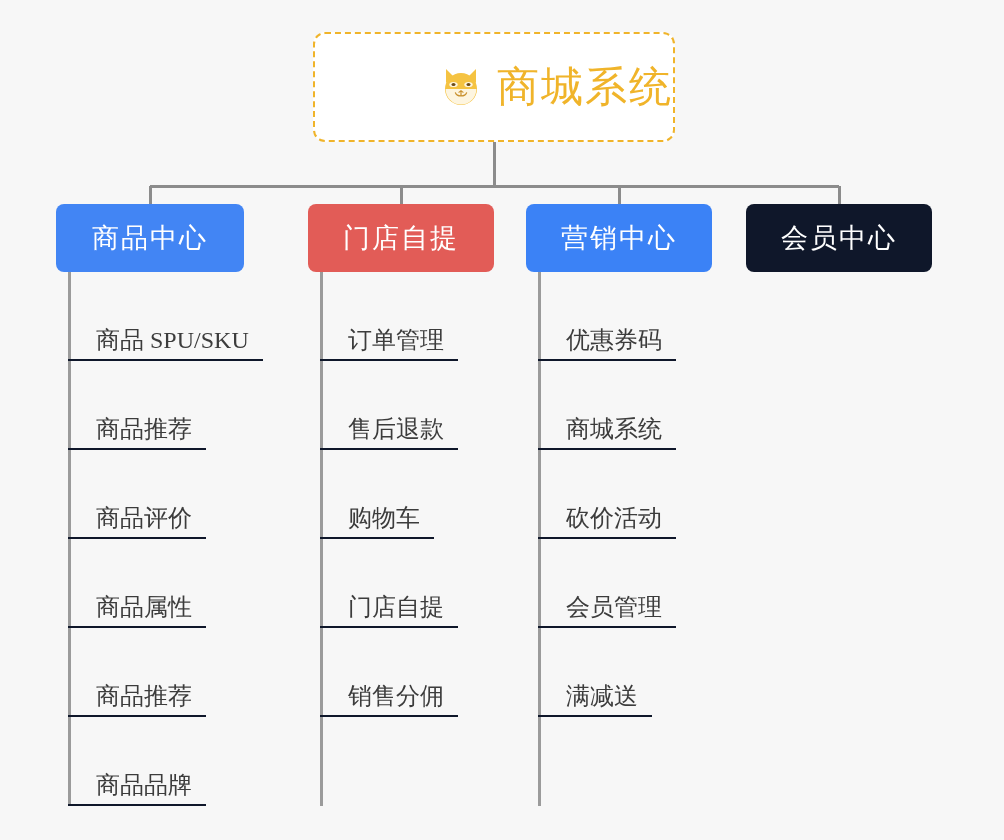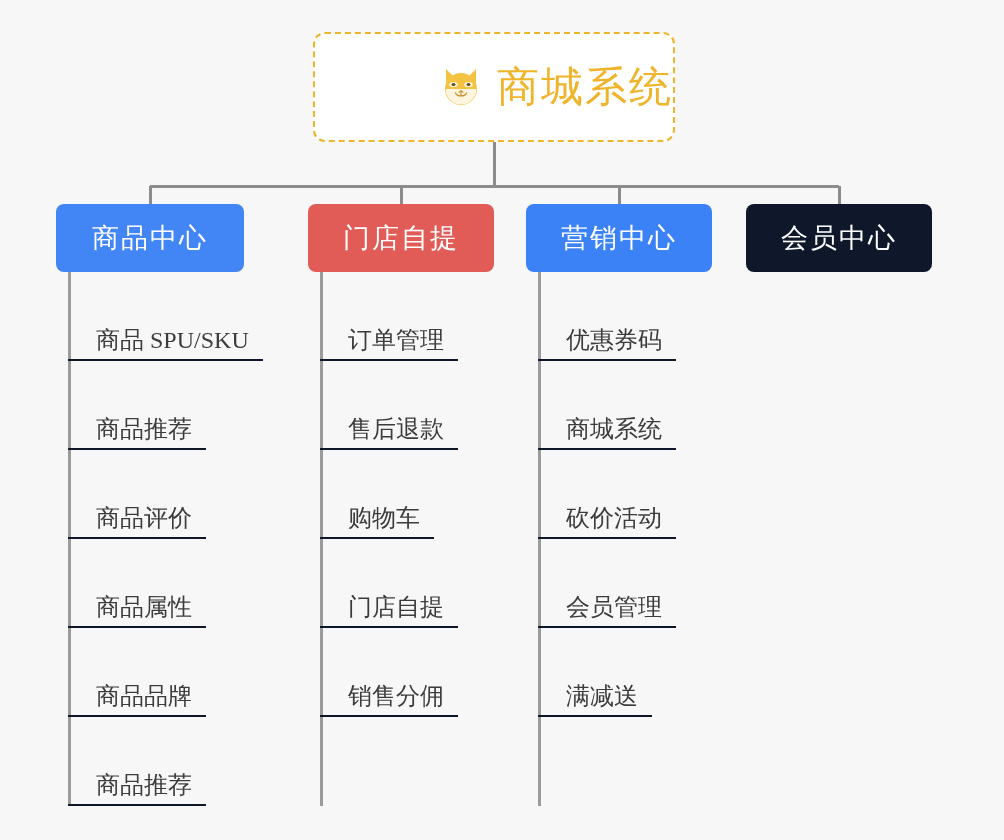--- a/index.html
+++ b/index.html
@@ -157,24 +157,24 @@
       <div class="leaf-item">
         <span class="leaf-text">商品推荐</span>
       </div>
       <div class="leaf-item">
         <span class="leaf-text">商品评价</span>
       </div>
       <div class="leaf-item">
         <span class="leaf-text">商品属性</span>
       </div>
       <div class="leaf-item">
+        <span class="leaf-text">商品推荐</span>
+      </div>
+      <div class="leaf-item">
         <span class="leaf-text">商品品牌</span>
-      </div>
-      <div class="leaf-item">
-        <span class="leaf-text">商品推荐</span>
       </div>
     </div>
   </div>
 
   <div class="branch" style="left:308px;width:186px;">
     <div class="branch-header" style="background:#e25c57;">
       <span>门店自提</span>
     </div>
     <div class="leaf-list">
       <div class="leaf-spine" style="height:534px;"></div>

